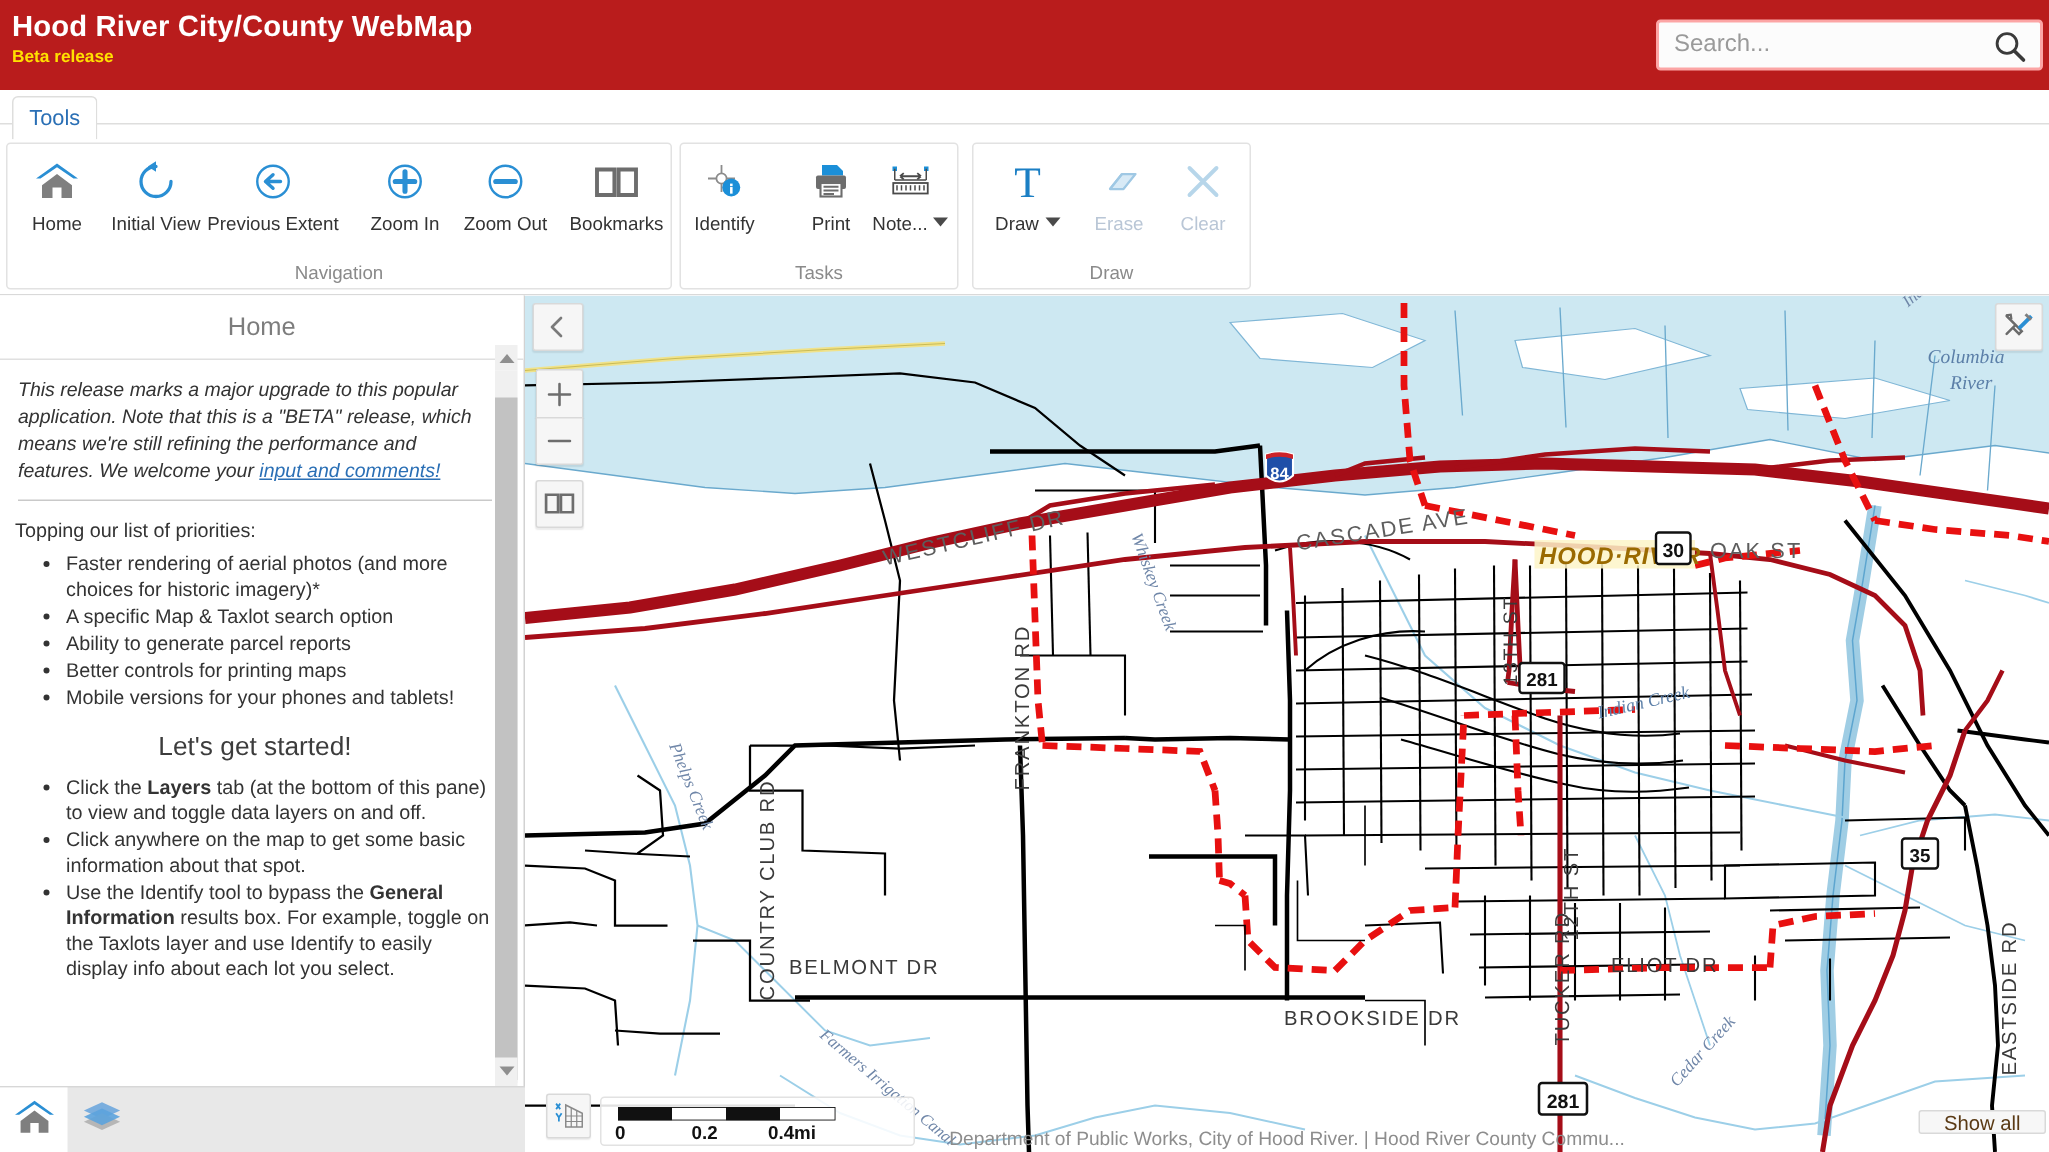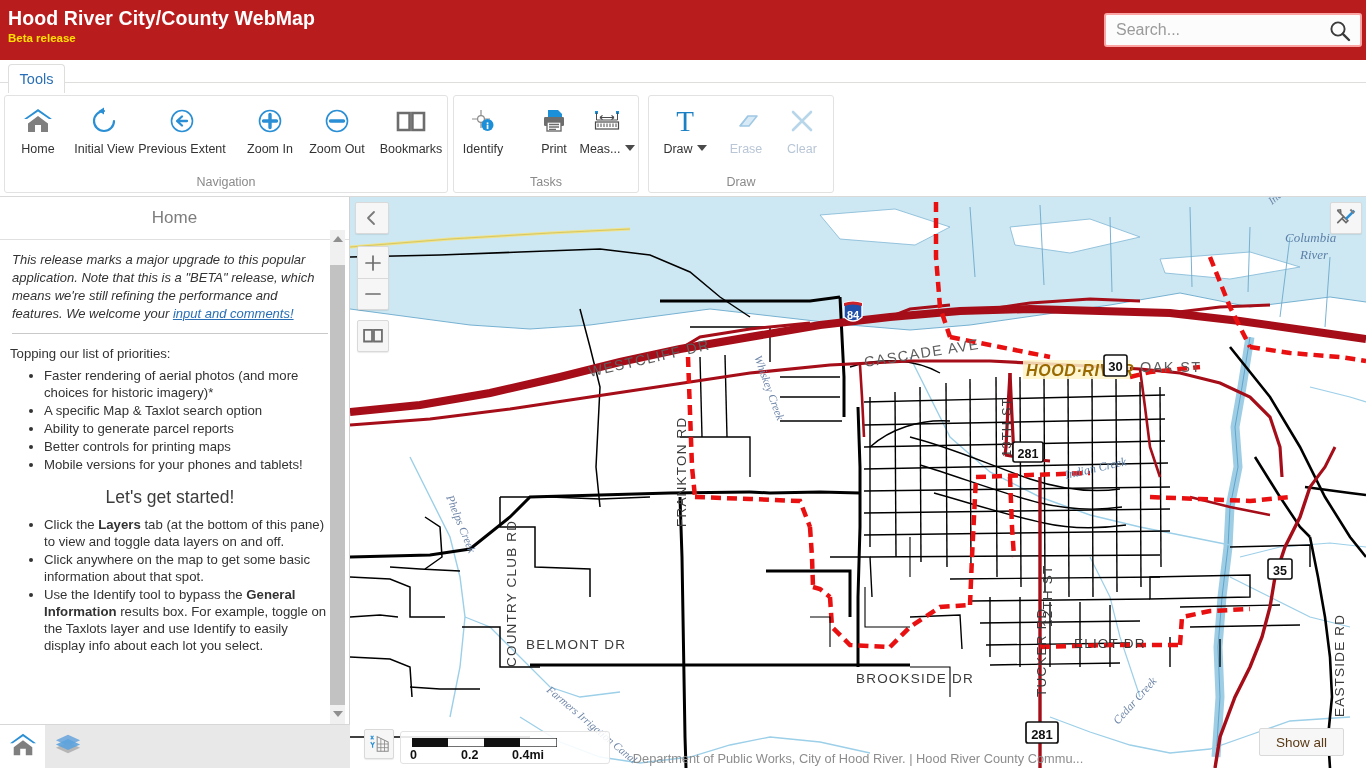--- a/index.html
+++ b/index.html
@@ -158,21 +158,21 @@
     background: rgba(255,255,255,0.88); border: 1px solid #e2e2e2; border-radius: 3px;
   }
   .scalebar-graphic { position: absolute; left: 11px; top: 6px; width: 145px; height: 9px; }
   .scalebar-labels {
     position: absolute; left: 0; top: 16px; width: 210px; height: 16px;
     font-size: 12.5px; font-weight: bold; color: #111;
   }
   .scalebar-labels span { position: absolute; top: 0; }
 
   .showall {
-    position: absolute; right: 22px; bottom: 12px; width: 85px; height: 28px;
+    position: absolute; right: 2px; bottom: 12px; width: 85px; height: 16px;
     background: #f7f7f7; border: 1px solid #d9d9d9; border-radius: 2px;
     display: flex; align-items: center; justify-content: center;
     font-size: 13.5px; color: #5a3a15;
   }
   .attribution {
     position: absolute; left: 0; bottom: 2px; width: 1016px; text-align: center;
     font-size: 12.8px; color: #8d8d8d;
   }
 </style>
 </head>
@@ -288,21 +288,21 @@
           <svg width="32" height="28" viewBox="0 0 32 28">
             <rect x="4" y="4" width="3" height="3" fill="#1b8fd8"></rect>
             <rect x="25" y="4" width="3" height="3" fill="#1b8fd8"></rect>
             <path d="M5.5 5.5 L5.5 13 M26.5 5.5 L26.5 13 M5.5 13 L26.5 13" stroke="#4a4a4a" stroke-width="1"></path>
             <path d="M9 10.5 L23 10.5 M9 10.5 L11.5 8.4 M9 10.5 L11.5 12.6 M23 10.5 L20.5 8.4 M23 10.5 L20.5 12.6" stroke="#4a4a4a" stroke-width="1.2" fill="none"></path>
             <rect x="4.5" y="15" width="23" height="7" fill="#fff" stroke="#4a4a4a" stroke-width="1.2"></rect>
             <path d="M7 16.5 L7 20 M10 16.5 L10 20 M13 16.5 L13 20 M16 16.5 L16 20 M19 16.5 L19 20 M22 16.5 L22 20 M25 16.5 L25 20" stroke="#4a4a4a" stroke-width="1"></path>
           </svg>
         </span>
         <span class="lbl">
-          <span>Meas...</span><i class="caret"></i>
+          <span>Note...</span><i class="caret"></i>
         </span>
       </div>
       <div class="rgroup-label">Tasks</div>
     </div>
 
     <div class="rgroup" style="left:648px; width:186px;">
       <div class="rbtn" style="left:0px; width:72px;">
         <span class="ic">
           <svg width="28" height="30" viewBox="0 0 28 30">
             <text x="14" y="25" font-family="Liberation Serif, serif" font-size="29" fill="#1b7fc4" text-anchor="middle">T</text>

